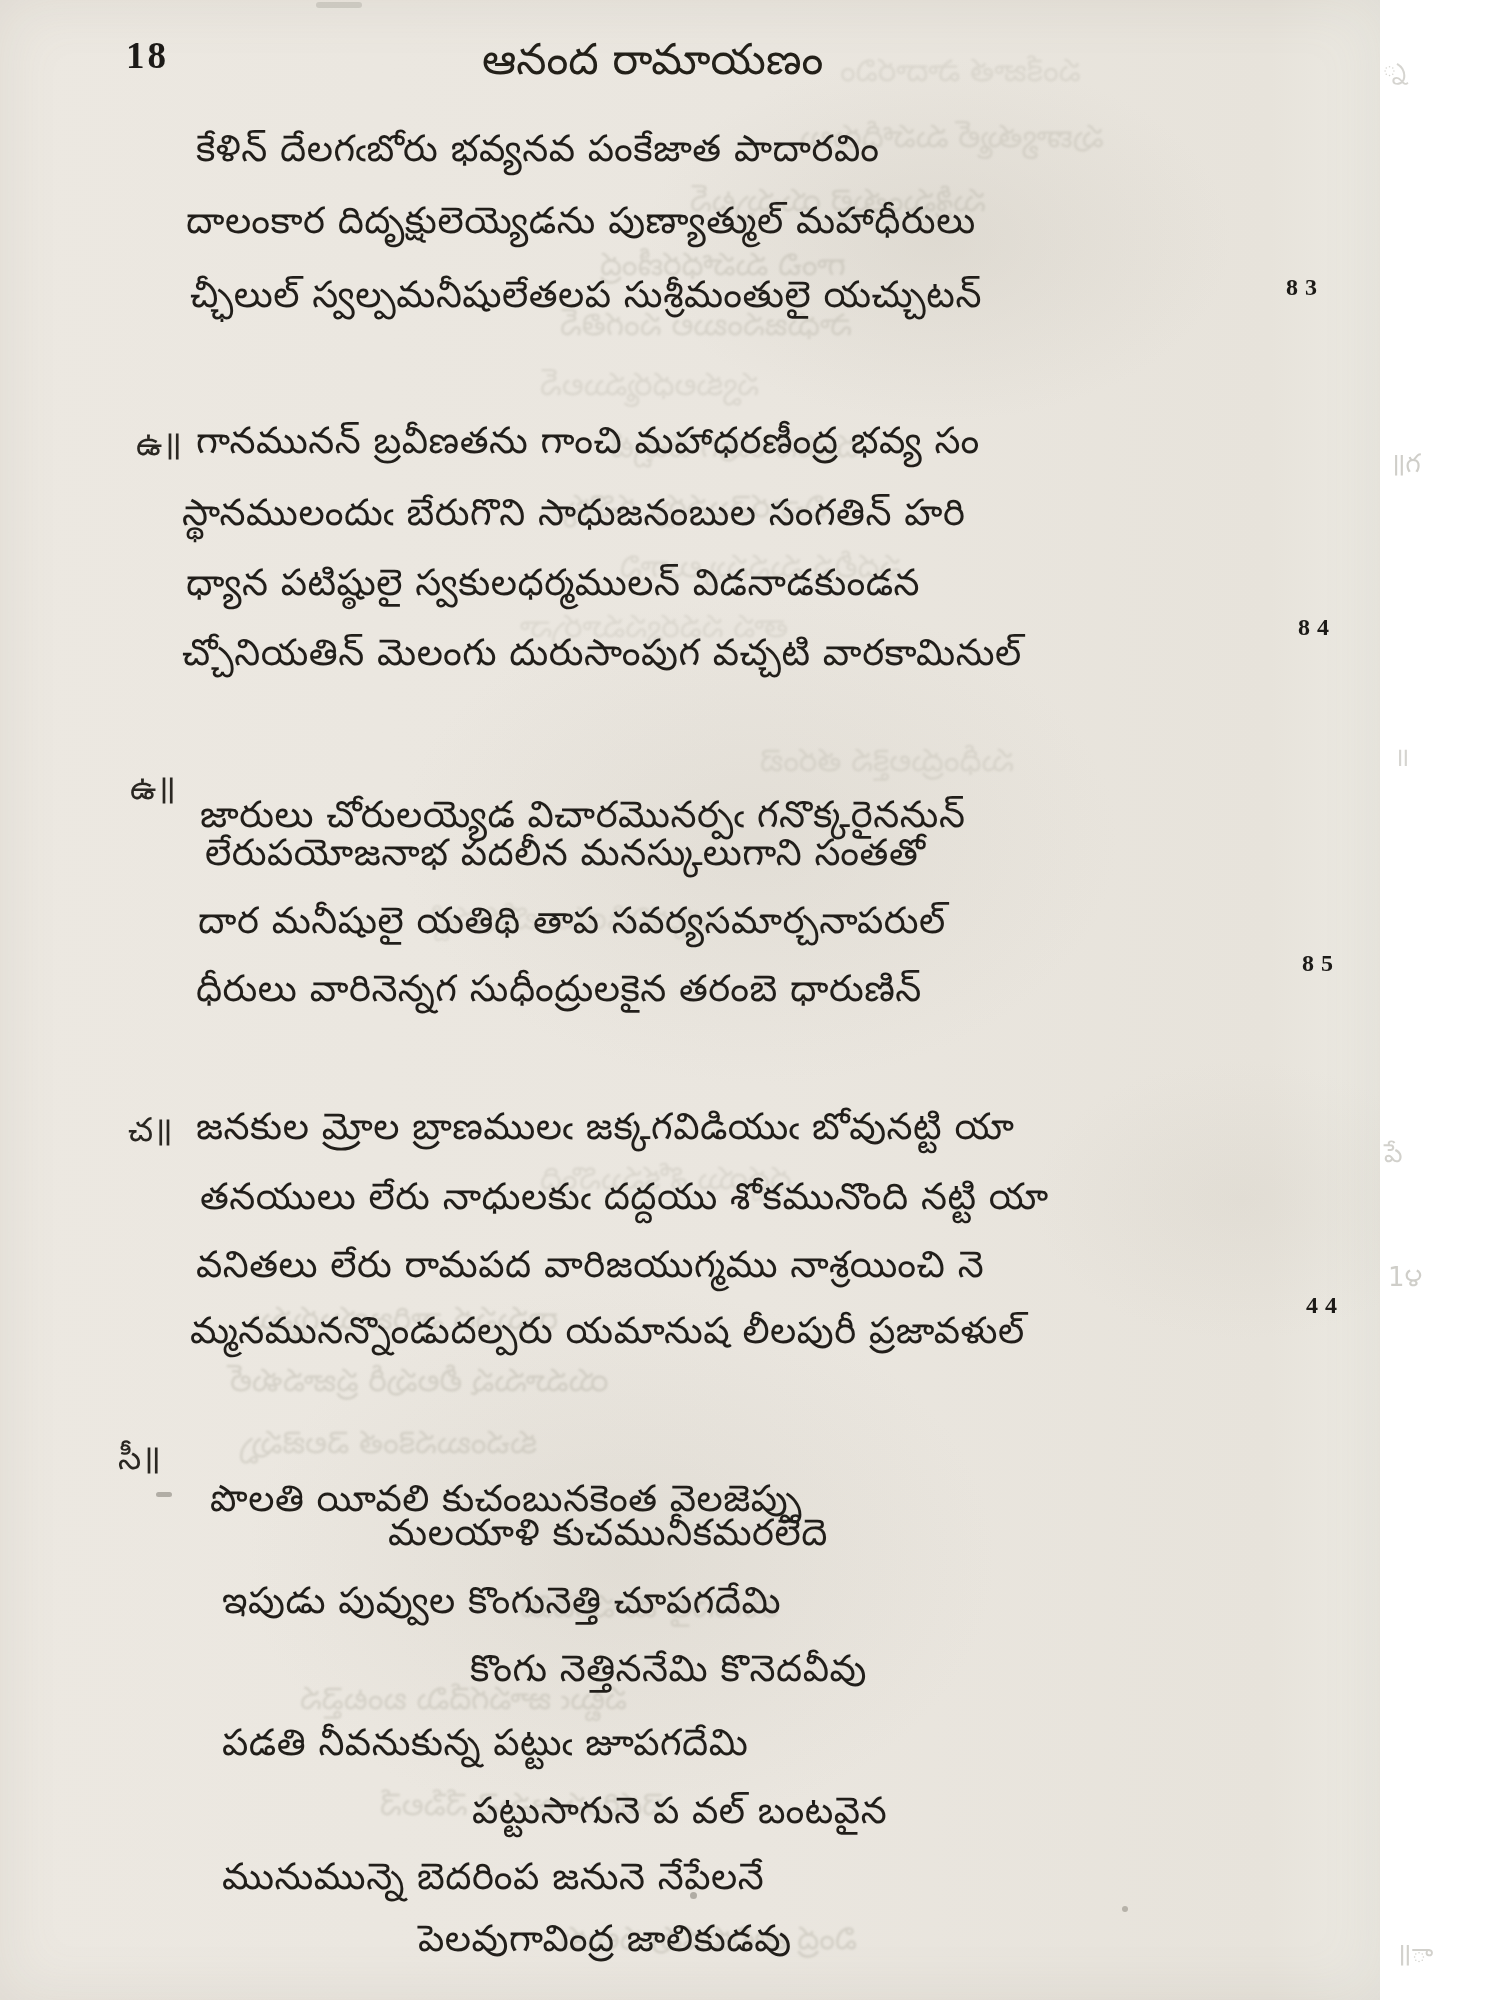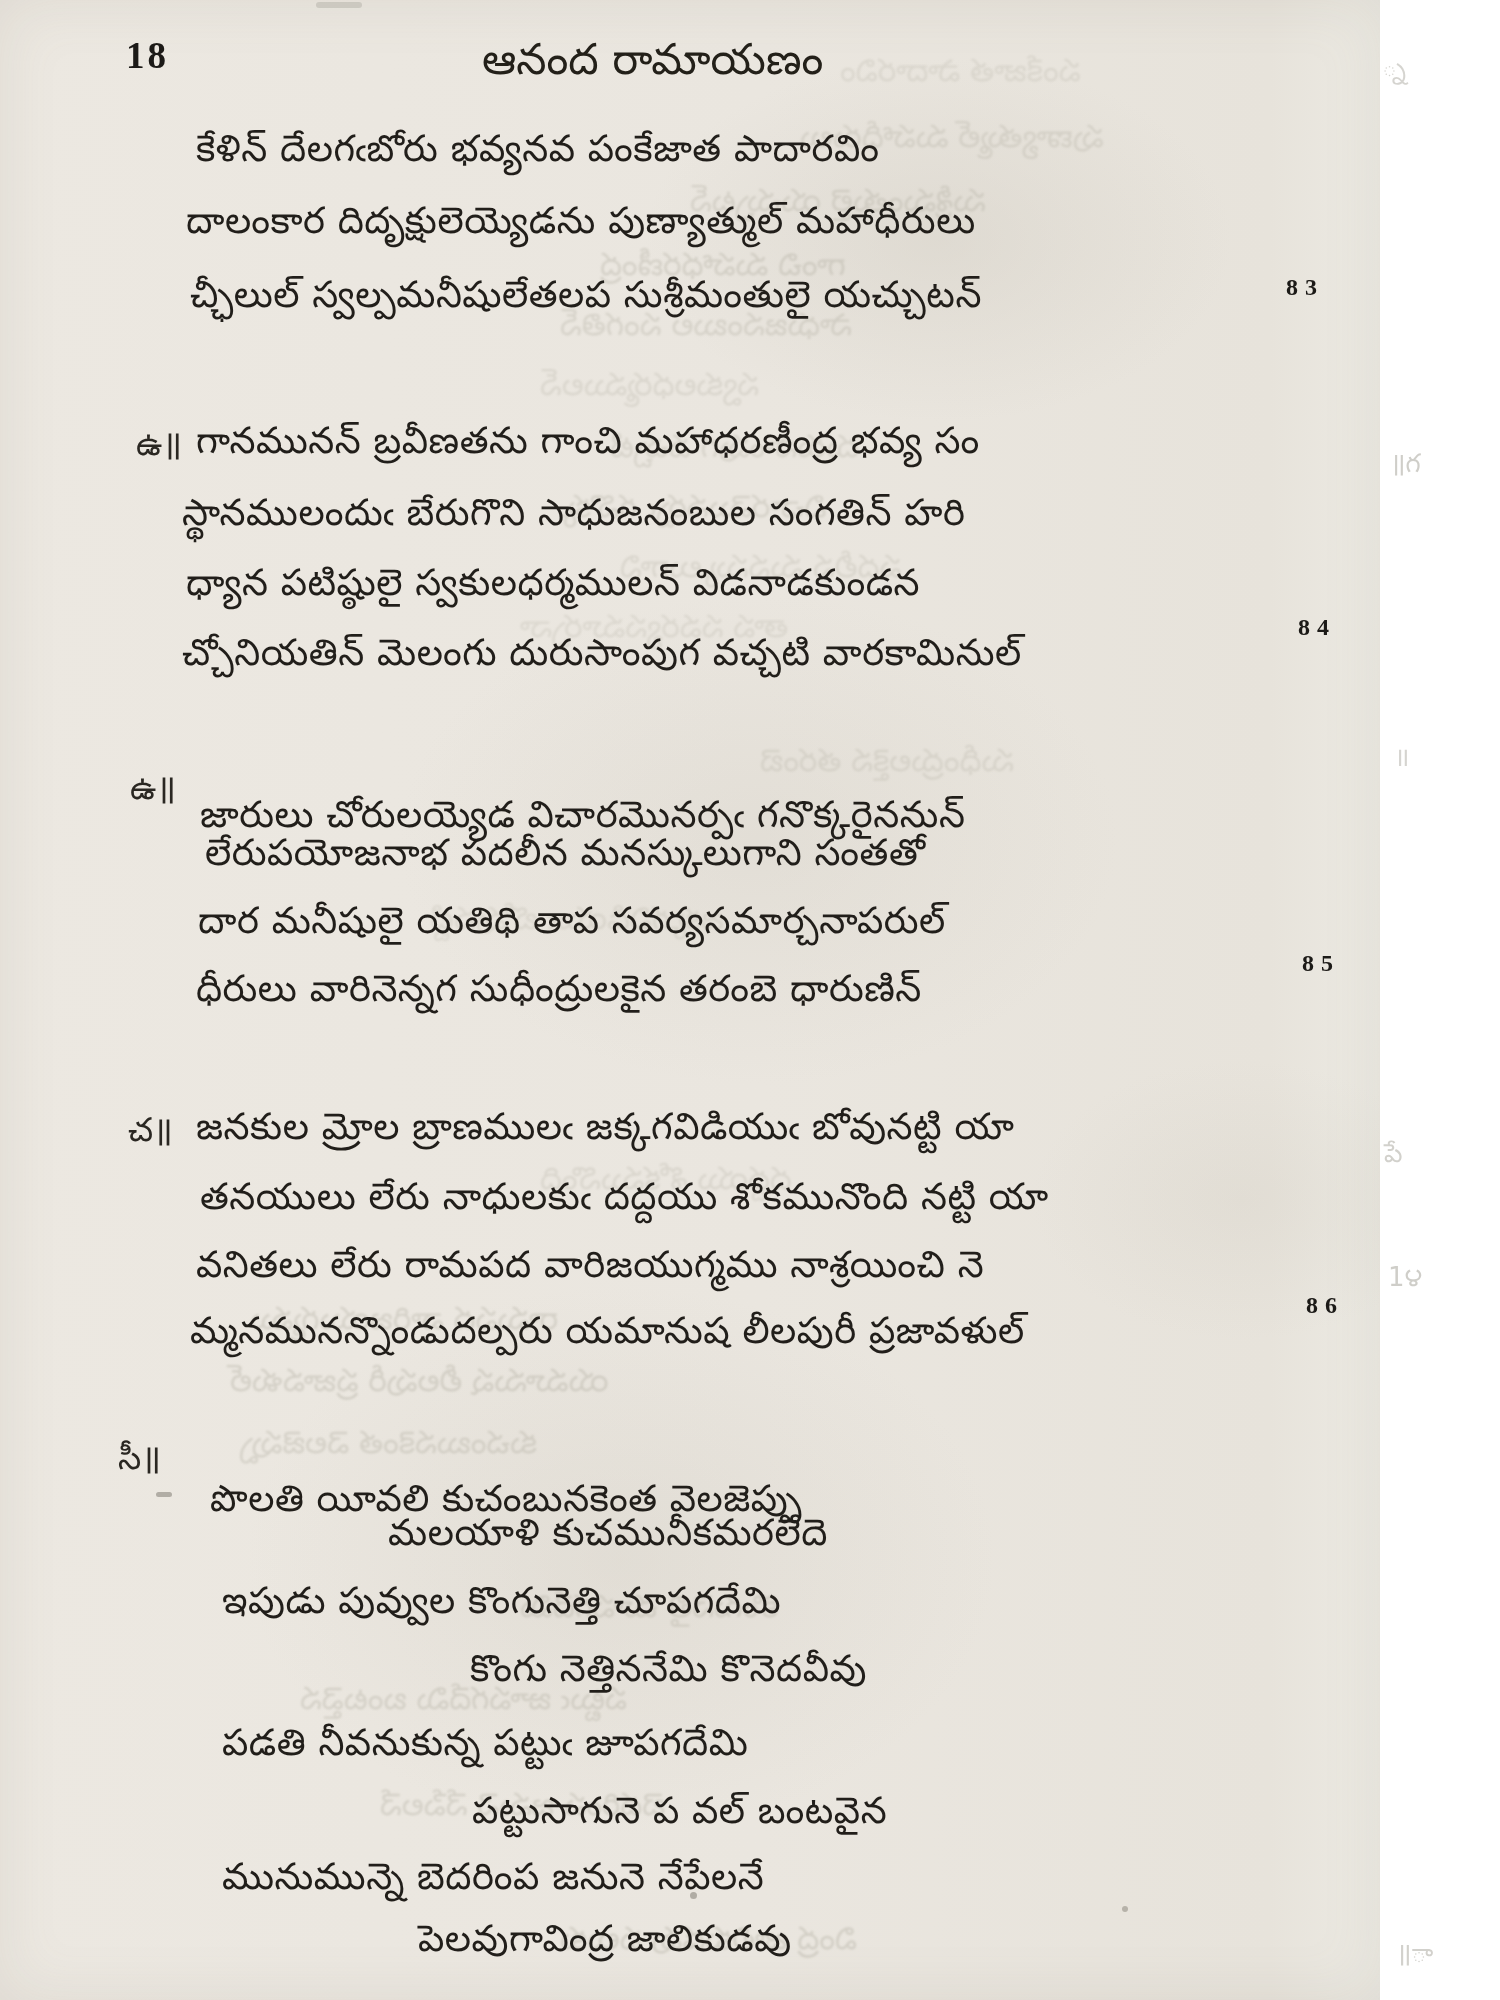--- a/index.html
+++ b/index.html
@@ -114,21 +114,21 @@
   <div class="tl" style="left:205px;top:830px;">లేరుపయోజనాభ పదలీన మనస్కులుగాని సంతతో</div>
   <div class="tl" style="left:198px;top:898px;">దార మనీషులై యతిథి తాప సవర్యసమార్చనాపరుల్</div>
   <div class="tl" style="left:196px;top:966px;text-align:right;">ధీరులు వారినెన్నగ సుధీంద్రులకైన తరంబె ధారుణిన్</div>
   <div class="vnum" style="left:1302px;top:950px;">85</div>
 
   <div class="marker" style="left:128px;top:1110px;">చ॥</div>
   <div class="tl" style="left:196px;top:1104px;">జనకుల మ్రోల బ్రాణములఁ జక్కగవిడియుఁ బోవునట్టి యా</div>
   <div class="tl" style="left:200px;top:1174px;">తనయులు లేరు నాధులకుఁ దద్దయు శోకమునొంది నట్టి యా</div>
   <div class="tl" style="left:196px;top:1242px;">వనితలు లేరు రామపద వారిజయుగ్మము నాశ్రయించి నె</div>
   <div class="tl" style="left:190px;top:1308px;">మ్మనమునన్నొండుదల్పరు యమానుష లీలపురీ ప్రజావళుల్</div>
-  <div class="vnum" style="left:1306px;top:1292px;">86</div>
+  <div class="vnum" style="left:1306px;top:1292px;">44</div>
 
   <div class="marker" style="left:118px;top:1438px;">సీ॥</div>
   <div class="tl" style="left:210px;top:1438px;margin-top:38px;">పొలతి యీవలి కుచంబునకెంత వెలజెప్పు</div>
   <div class="tl" style="left:388px;top:1510px;">మలయాళి కుచమునీకమరలేదె</div>
   <div class="tl" style="left:222px;top:1578px;">ఇపుడు పువ్వుల కొంగునెత్తి చూపగదేమి</div>
   <div class="tl" style="left:470px;top:1646px;">కొంగు నెత్తిననేమి కొనెదవీవు</div>
   <div class="tl" style="left:222px;top:1720px;">పడతి నీవనుకున్న పట్టుఁ జూపగదేమి</div>
   <div class="tl" style="left:472px;top:1788px;">పట్టుసాగునె ప వల్ బంటవైన</div>
   <div class="tl" style="left:222px;top:1854px;">మునుమున్నె బెదరింప జనునె నేపేలనే</div>
   <div class="tl" style="left:418px;top:1916px;text-align:center;">పెలవుగావింద్ర జాలికుడవు</div>

